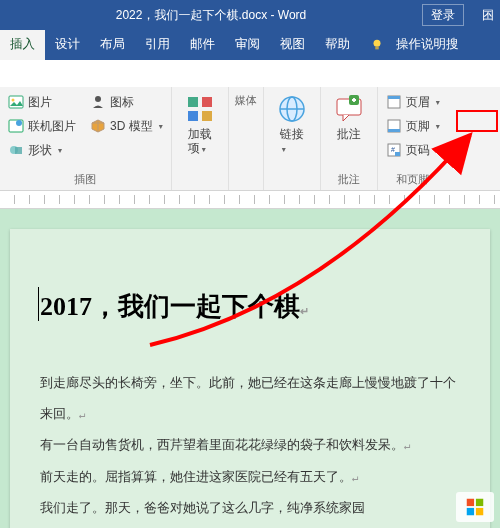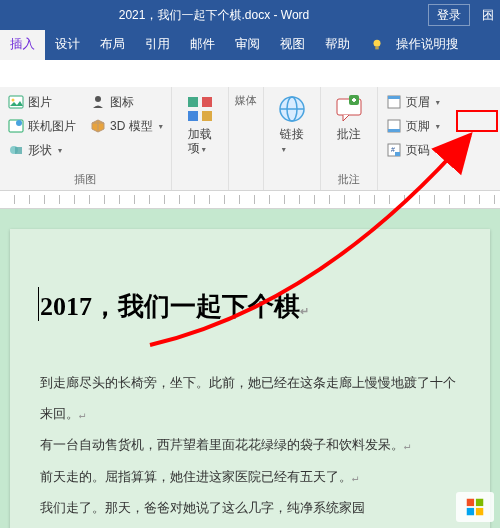--- a/index.html
+++ b/index.html
@@ -1,23 +1,23 @@
 <!DOCTYPE html>
 <html><head>
 <meta charset="utf-8">
 <style>
   * { box-sizing: border-box; margin: 0; padding: 0; }
   body { font-family: "Microsoft YaHei", "SimSun", sans-serif; width: 500px; height: 528px; overflow: hidden; background: #fff; position: relative; }
   .titlebar { background: #2b579a; color: #fff; height: 30px; display: flex; align-items: center; font-size: 12px; }
   .titlebar .title { flex: 1; text-align: center; }
-  .titlebar .login { display: flex; align-items: center; gap: 4px; padding: 0 8px; border: 1px solid rgba(255,255,255,0.4); margin-right: 6px; height: 22px; }
+  .titlebar .login { display: flex; align-items: center; gap: 4px; padding: 0 8px; border: 1px solid rgba(255,255,255,0.4); margin-right: 12px; height: 22px; }
   .titlebar .winctl { width: 24px; text-align: center; }
   .tabrow { background: #2b579a; height: 30px; display: flex; align-items: flex-end; font-size: 12.5px; }
   .tab { color: #fff; padding: 6px 10px 7px; cursor: pointer; }
-  .tab.active { background: #f3f3f3; color: #6d28d9; }
+  .tab.active { background: #f3f3f3; color: #14532d; }
   .tab.tell { display: flex; align-items: center; gap: 12px; }
   .bulb { width: 14px; height: 14px; }
   .ribbon { background: #f3f3f3; height: 104px; display: flex; border-bottom: 1px solid #d4d4d4; overflow: hidden; margin-top: 27px; }
   .group { border-right: 1px solid #e0e0e0; padding: 4px 6px 0; display: flex; flex-direction: column; justify-content: space-between; }
   .group-label { font-size: 11px; color: #666; text-align: center; padding: 2px 0 3px; }
   .btns { display: flex; flex-direction: column; gap: 2px; font-size: 12px; color: #444; }
   .btn { display: flex; align-items: center; gap: 4px; padding: 1px 2px; height: 22px; cursor: pointer; white-space: nowrap; }
   .bigbtn { display: flex; flex-direction: column; align-items: center; font-size: 12px; color: #444; padding: 2px 6px; cursor: pointer; gap: 2px; }
   .bigbtn .lbl { line-height: 1.2; text-align: left; }
   .dd { font-size: 8px; color: #666; margin-left: 2px; }
@@ -35,21 +35,21 @@
   .mark { color: #999; font-size: 11px; }
   .arrow { position: absolute; pointer-events: none; z-index: 50; }
   .watermark { position: absolute; right: 6px; bottom: 6px; display: flex; align-items: center; gap: 6px; font-size: 13px; color: #444; background: rgba(255,255,255,0.85); padding: 4px 8px; border-radius: 3px; z-index: 60; font-weight: bold;}
   .wm-logo { width: 22px; height: 22px; }
   .highlight-box { position: absolute; border: 2px solid #ff0000; pointer-events: none; z-index: 40; }
 </style>
 </head>
 <body>
 
 <div class="titlebar">
-  <div class="title">2021，我们一起下个棋.docx - Word</div>
+  <div class="title">2022，我们一起下个棋.docx - Word</div>
   <div class="login">
     <span>登录</span>
   </div>
   <div class="winctl">囨</div>
 </div>
 
 <div class="tabrow">
   <div class="tab active">插入</div>
   <div class="tab">设计</div>
   <div class="tab">布局</div>
@@ -181,20 +181,21 @@
       <div class="btn">
         <svg class="ico" viewBox="0 0 16 16">
             <rect x="2" y="2" width="12" height="12" fill="#fff" stroke="#888"></rect>
             <text x="5" y="10" font-size="7" fill="#2b579a">#</text>
             <rect x="9" y="10" width="5" height="4" fill="#5aa3df"></rect>
           </svg>
         <span>页码</span>
           <span class="dd">▾</span>
       </div>
     </div>
+    <div class="group-label">和页脚</div>
   </div>
 </div>
 
 <div class="highlight-box" style="left:456px; top:110px; width:42px; height:22px;"></div>
 
 <div class="ruler"></div>
 
 <div class="docwrap">
   <div class="page">
     <div class="cursor"></div>

